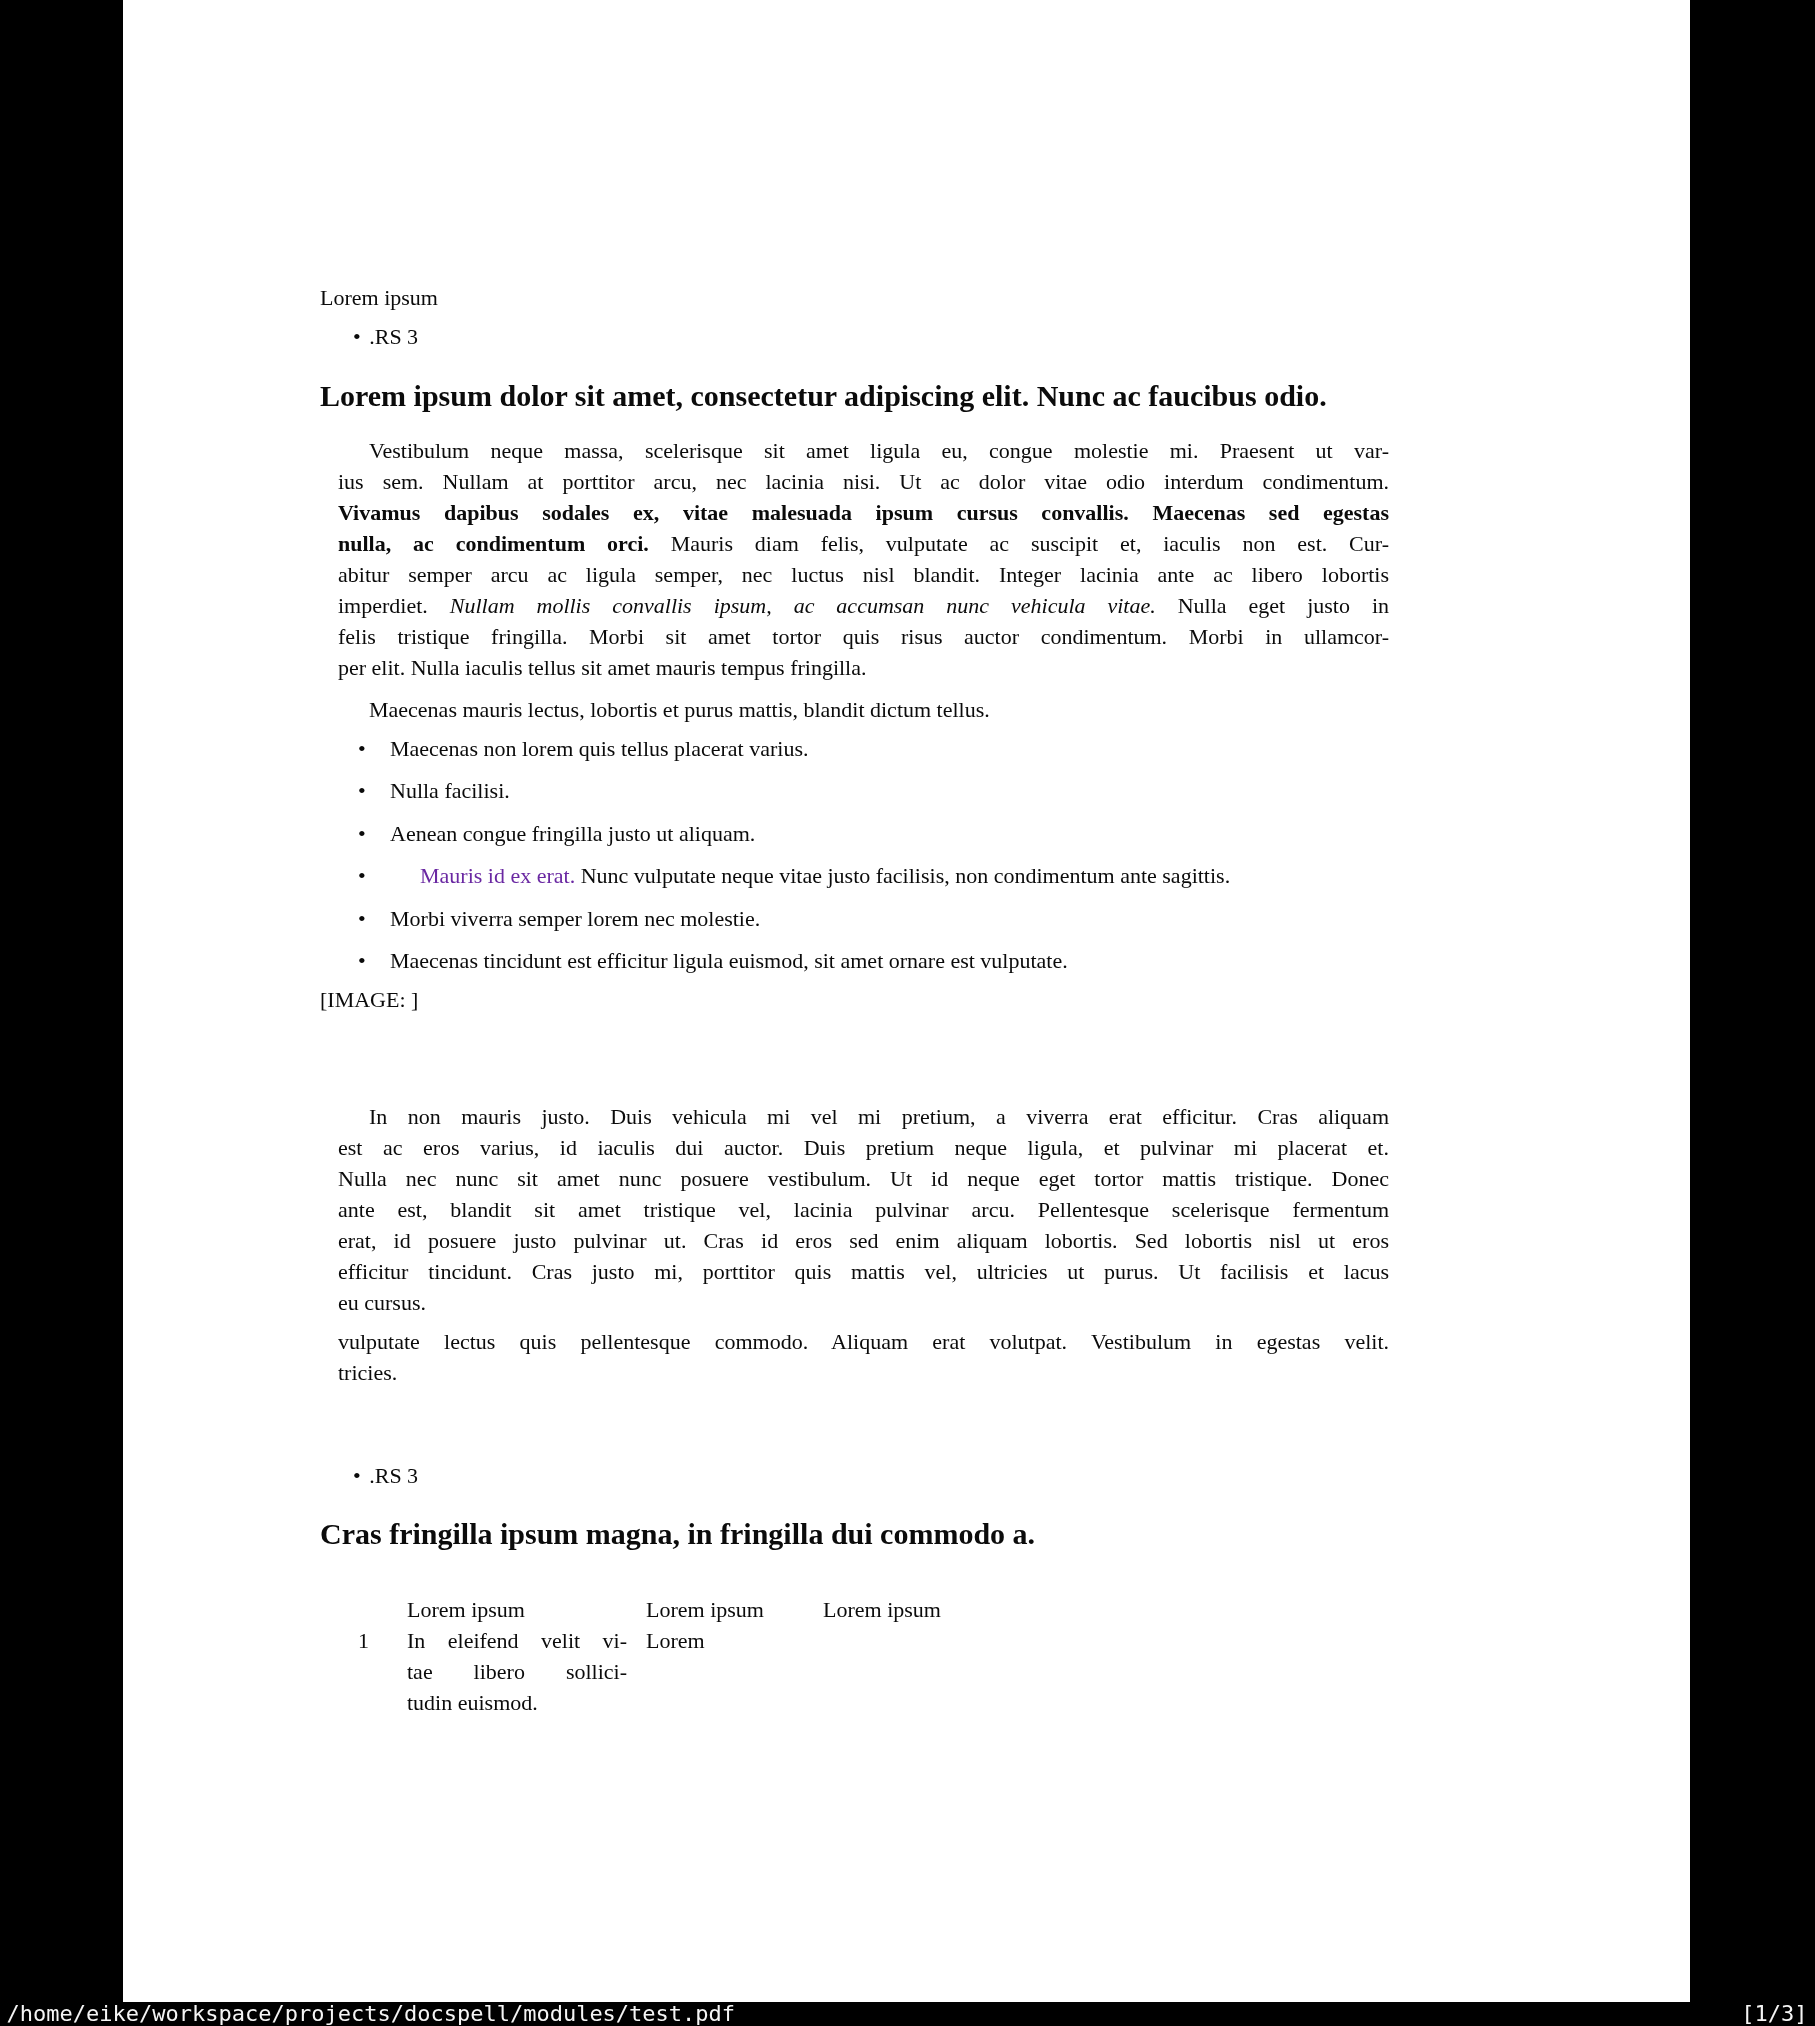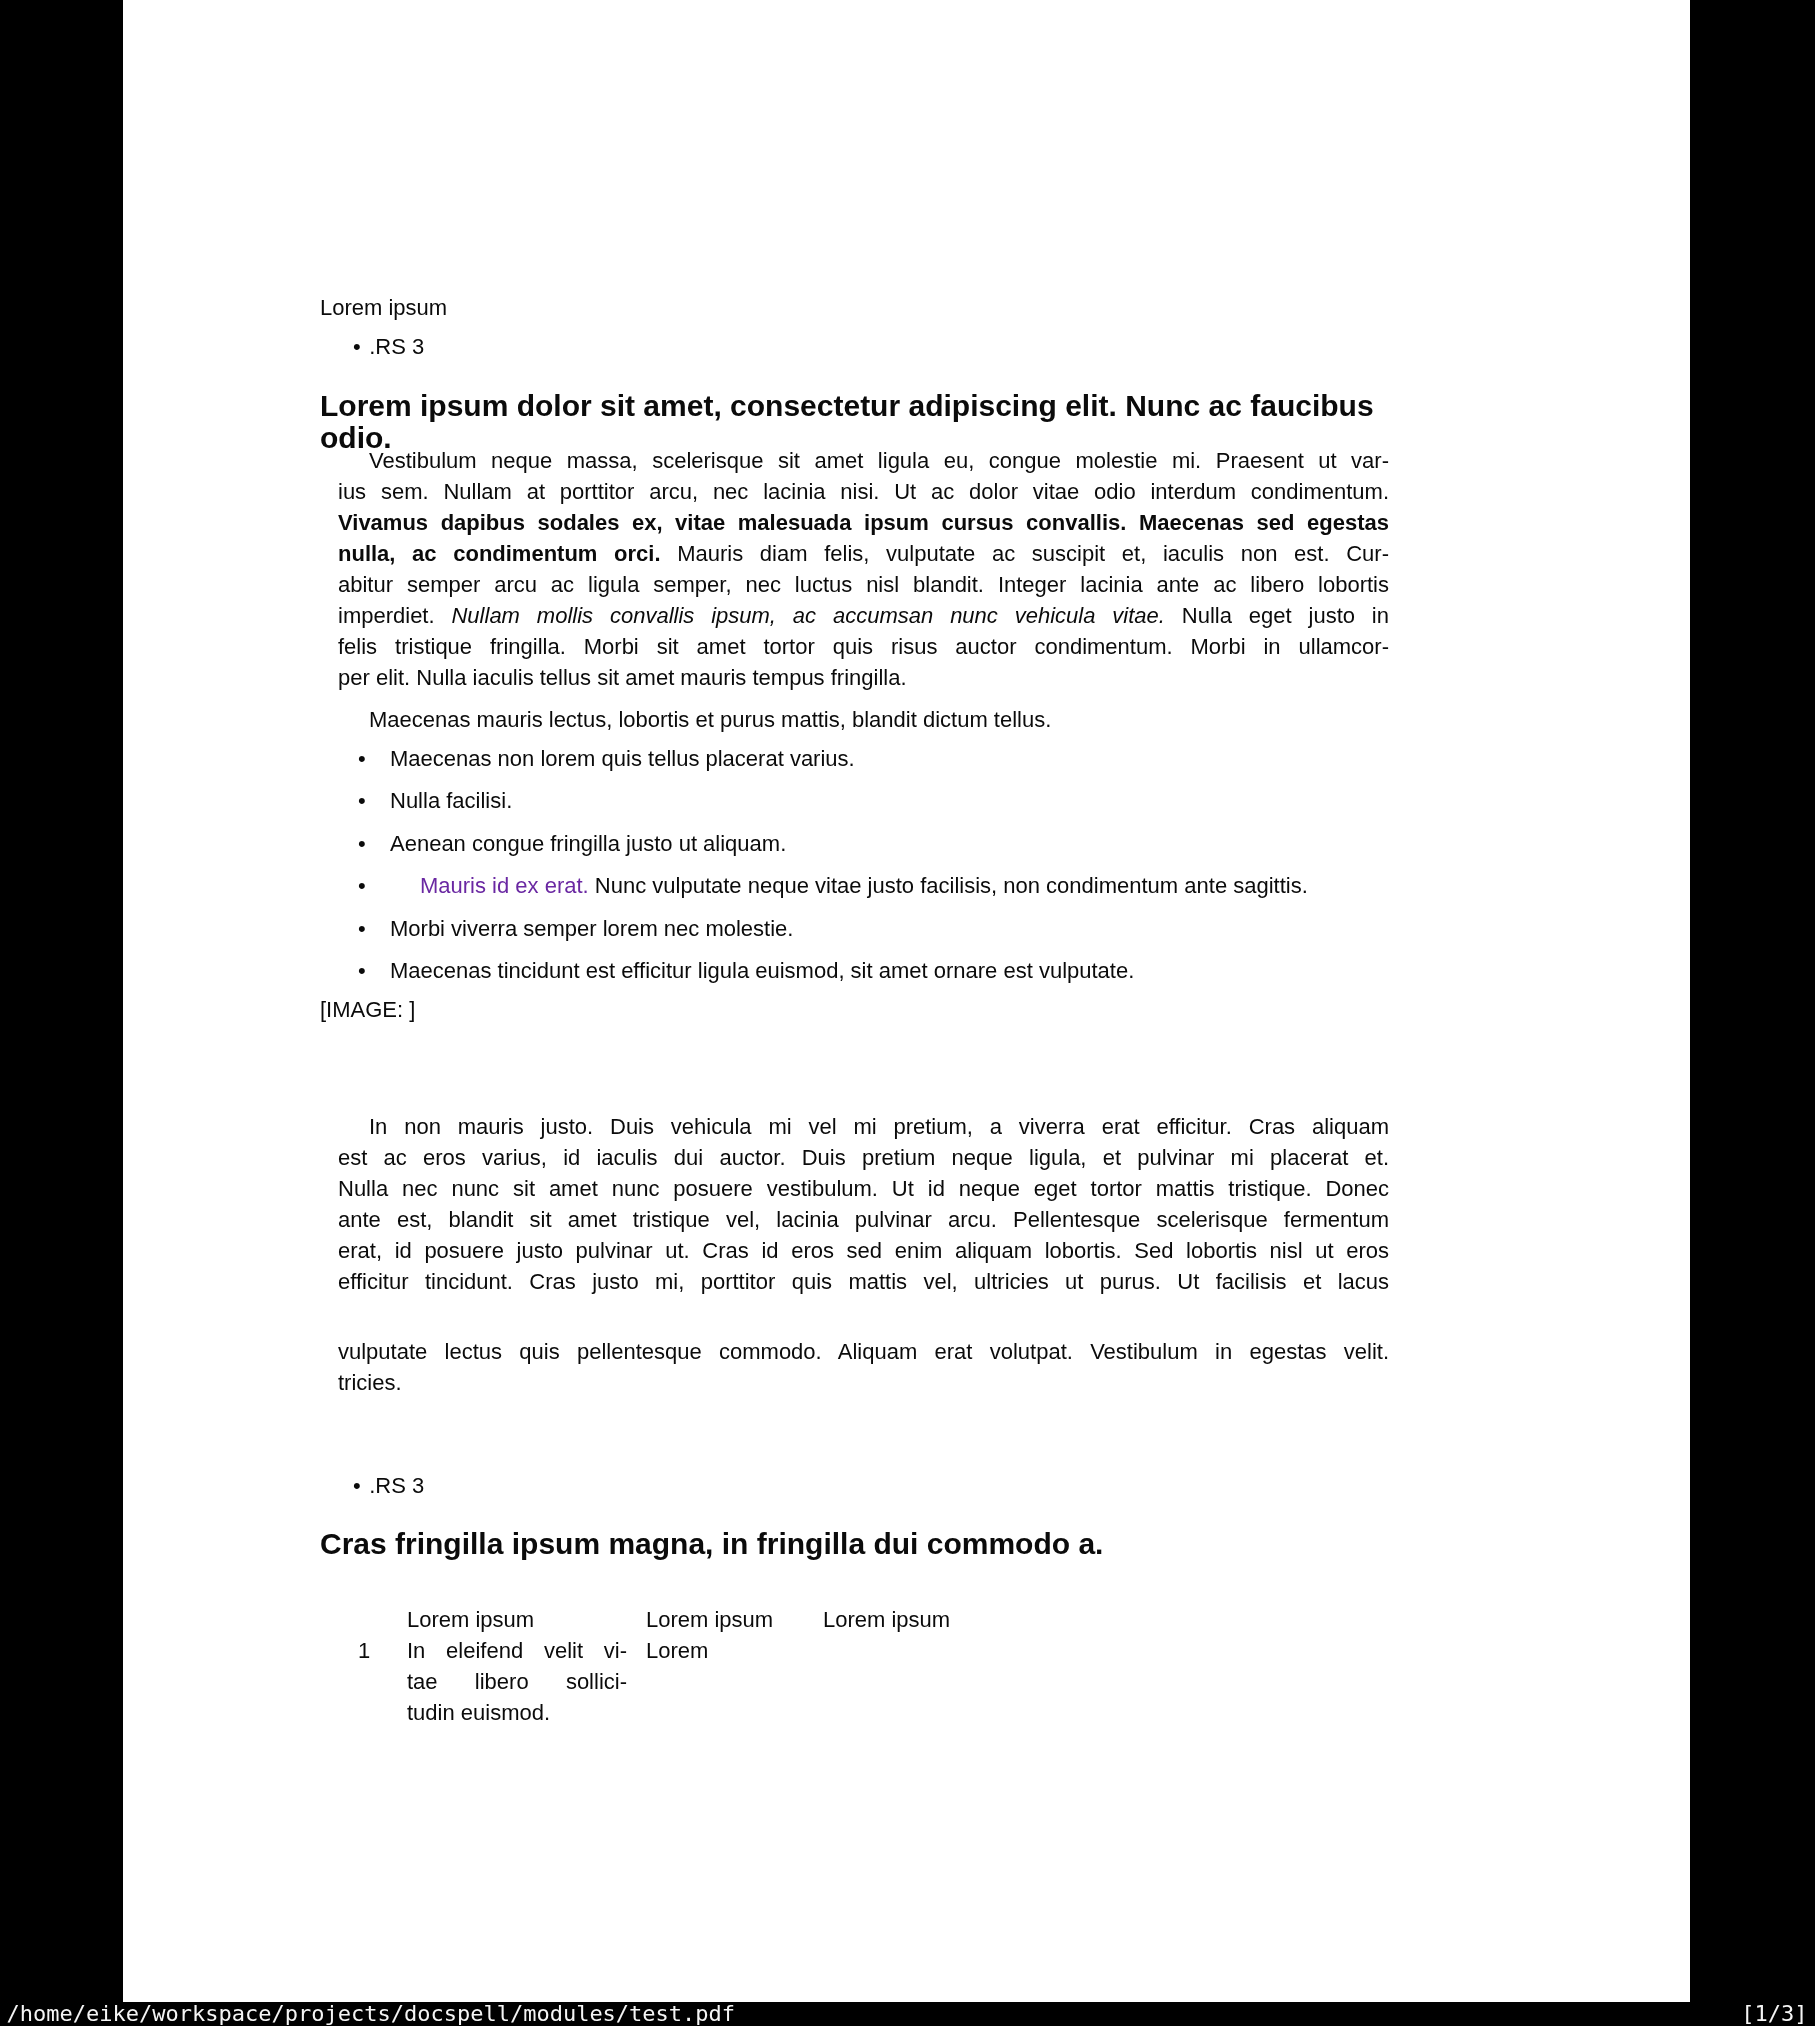--- a/index.html
+++ b/index.html
@@ -4,22 +4,22 @@
 <style>
   :root{
     --bg:#000000; --page:#ffffff; --text:#0b0b0b; --link:#6a28a2;
     --sb-bg:#000000; --sb-text:#f5f5f5;
   }
   *{box-sizing:border-box;}
   html,body{margin:0;padding:0;}
   body{width:1815px;height:2026px;background:var(--bg);overflow:hidden;position:relative;}
 
   .page{position:absolute;left:123px;top:0;width:1567px;height:2002px;background:var(--page);}
-  .doc{position:absolute;left:197px;top:12px;width:1074px;height:2002px;
-       font-family:Liberation Sans, sans-serif;font-size:22px;line-height:31px;color:var(--text);}
+  .doc{position:absolute;left:197px;top:2px;width:1074px;height:2002px;
+       font-family:Liberation Serif, serif;font-size:22px;line-height:31px;color:var(--text);}
 
   .block{position:absolute;left:0;width:100%;}
 
   .label{left:0;}
   .rs{left:33px;}
   .rs .rstext{margin-left:8.5px;}
   .heading{font-weight:700;font-size:30px;line-height:32px;}
 
   .para{left:18px;width:1051px;}
   .pl{text-align:justify;text-align-last:justify;}
@@ -82,20 +82,21 @@
         <div class="bitem"><span class="bdot">•</span><span>Maecenas tincidunt est efficitur ligula euismod, sit amet ornare est vulputate.</span></div>
       </div>
       <div class="block imagetag" style="top: 982px;">[IMAGE: ]</div>
       <div class="block para" style="top: 1099px;">
         <div class="pl first"><span>In non mauris justo. Duis vehicula mi vel mi pretium, a viverra erat efficitur. Cras aliquam</span></div>
         <div class="pl"><span>est ac eros varius, id iaculis dui auctor. Duis pretium neque ligula, et pulvinar mi placerat et.</span></div>
         <div class="pl"><span>Nulla nec nunc sit amet nunc posuere vestibulum. Ut id neque eget tortor mattis tristique. Donec</span></div>
         <div class="pl"><span>ante est, blandit sit amet tristique vel, lacinia pulvinar arcu. Pellentesque scelerisque fermentum</span></div>
         <div class="pl"><span>erat, id posuere justo pulvinar ut. Cras id eros sed enim aliquam lobortis. Sed lobortis nisl ut eros</span></div>
         <div class="pl"><span>efficitur tincidunt. Cras justo mi, porttitor quis mattis vel, ultricies ut purus. Ut facilisis et lacus</span></div>
+        <div class="pl last"><span>eu cursus.</span></div>
       </div>
       <div class="block para" style="top: 1324px;">
         <div class="pl"><span>vulputate lectus quis pellentesque commodo. Aliquam erat volutpat. Vestibulum in egestas velit.</span></div>
         <div class="pl last"><span>tricies.</span></div>
       </div>
       <div class="block rs" style="top: 1458px;"><span class="dot">•</span><span class="rstext">.RS 3</span></div>
       <div class="block heading" style="top: 1516px;">Cras fringilla ipsum magna, in fringilla dui commodo a.</div>
       <div class="block table" style="top: 1592px;">
         <span class="th t-h1">Lorem ipsum</span>
         <span class="th t-h2">Lorem ipsum</span>

